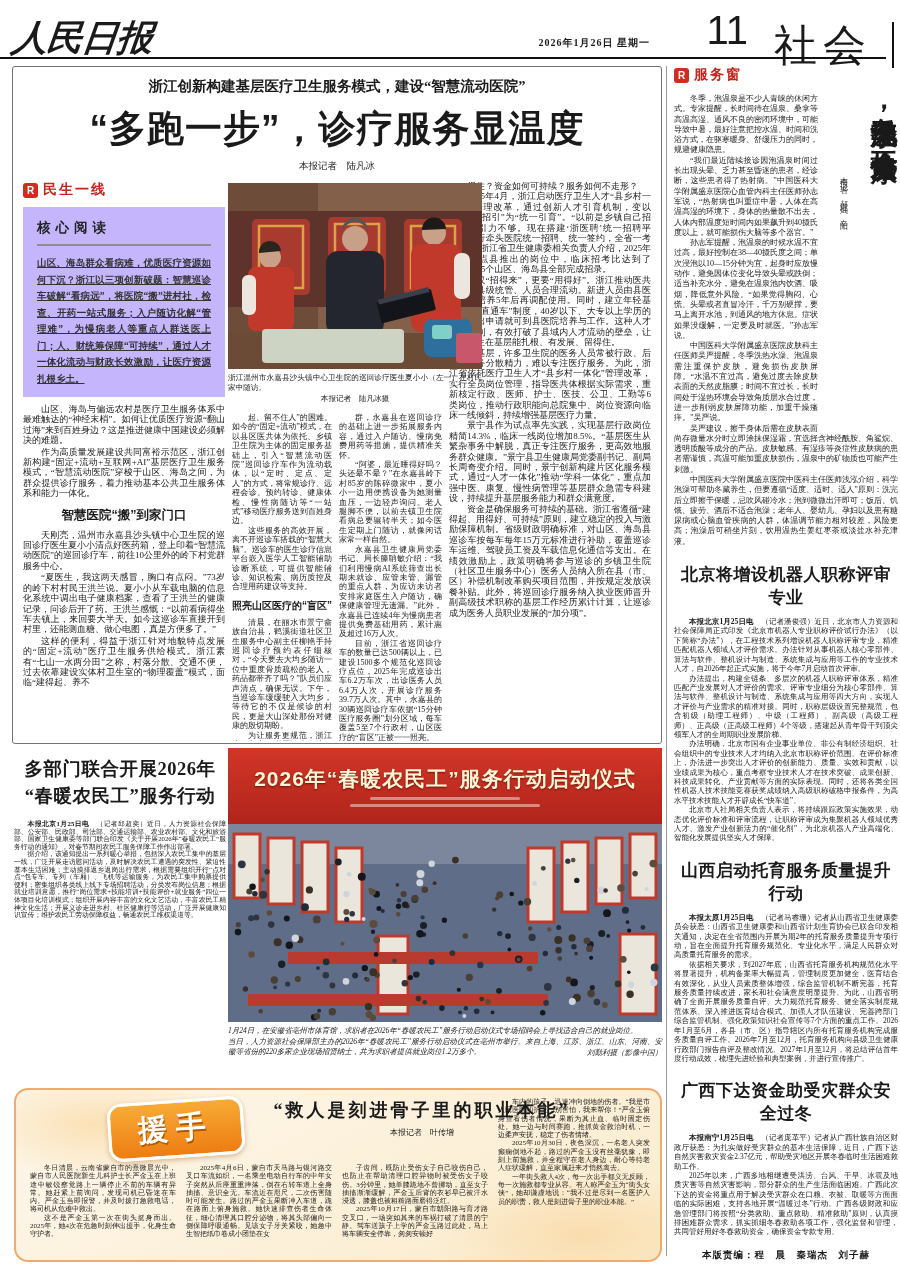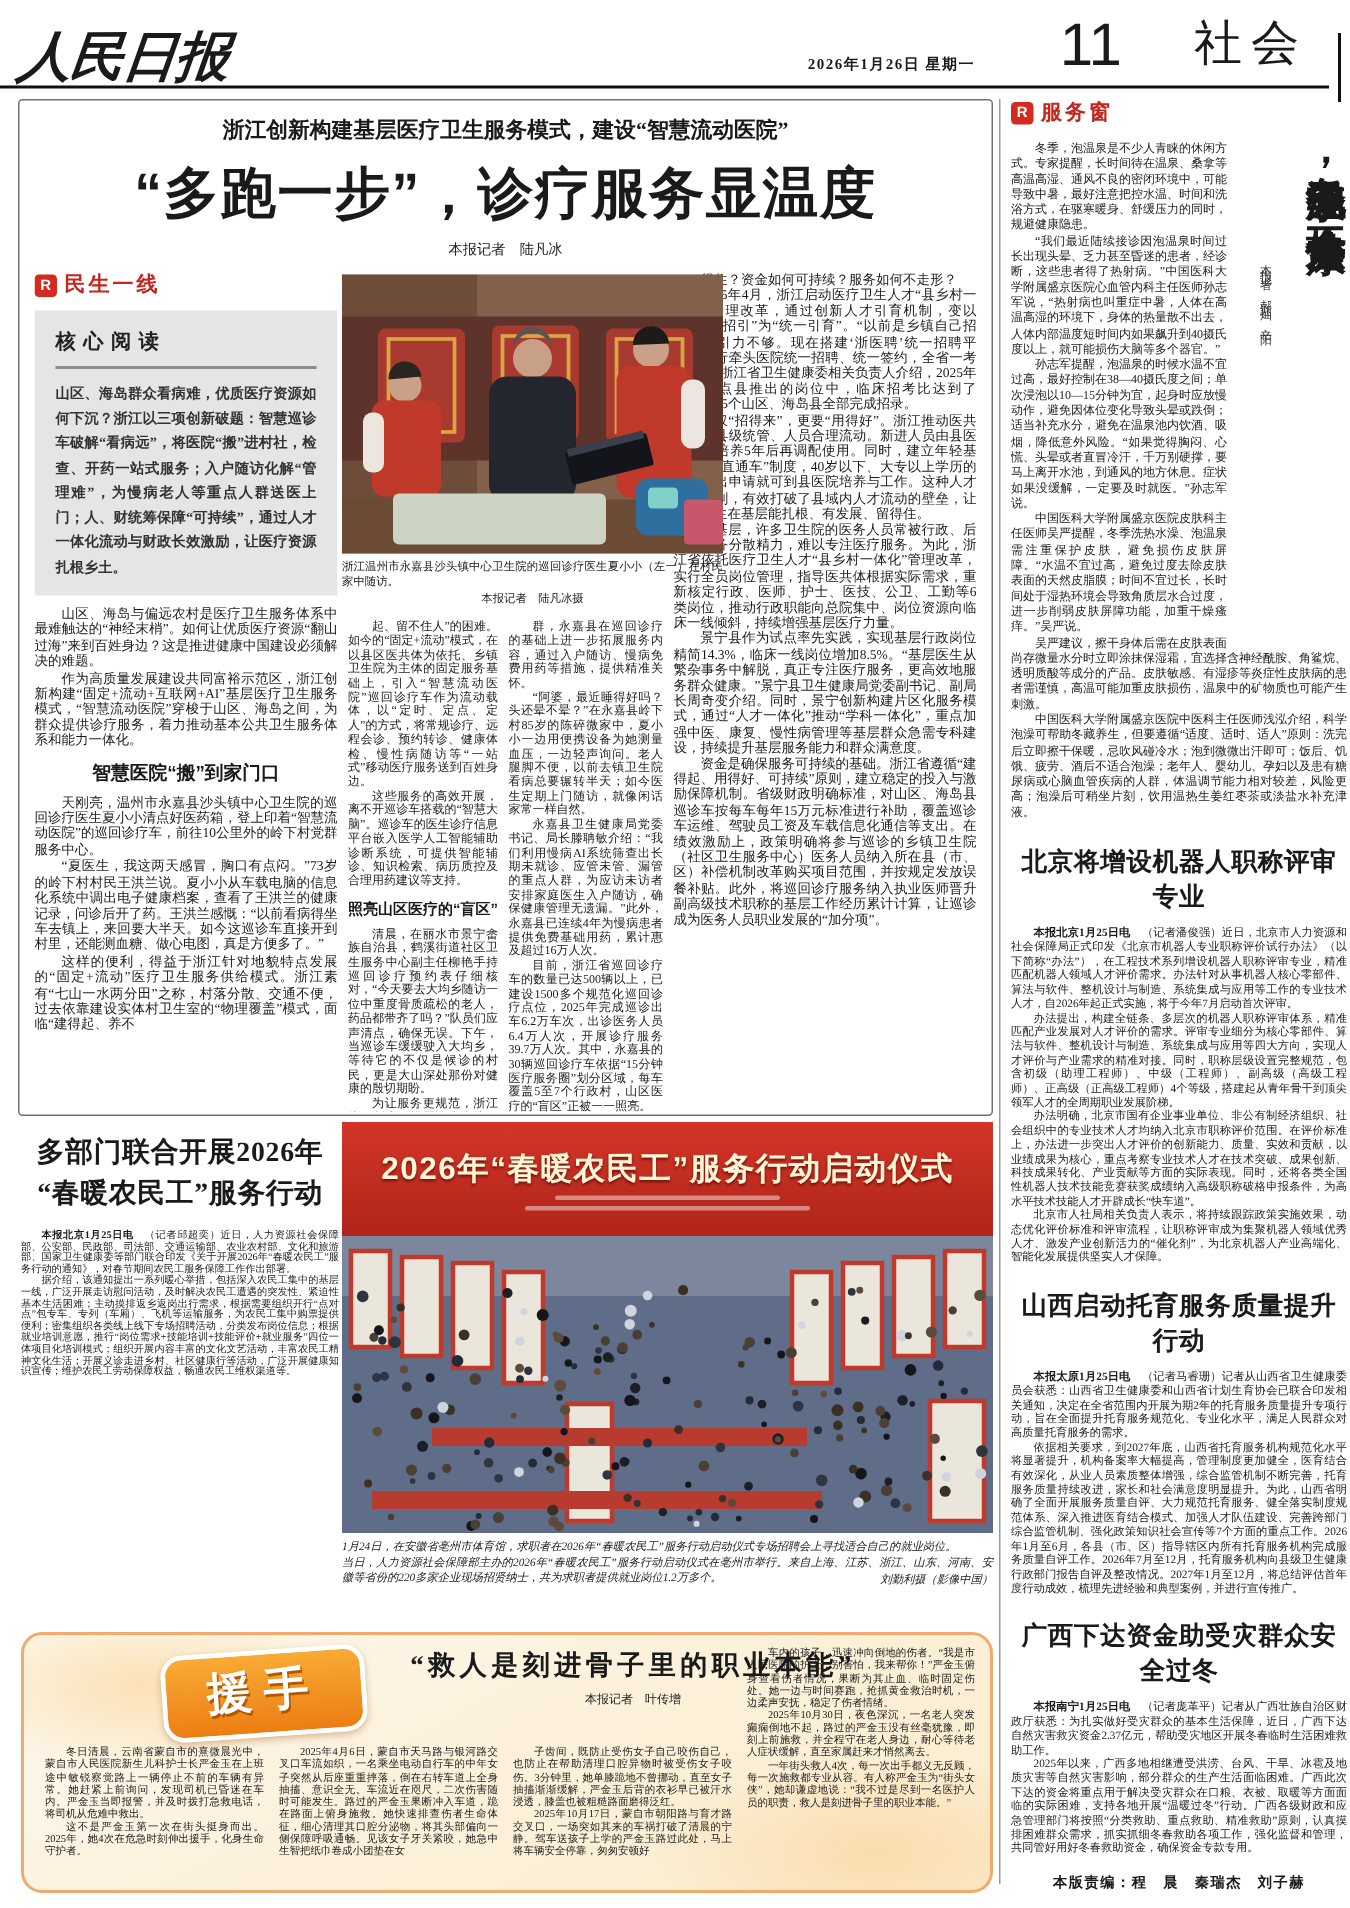--- a/index.html
+++ b/index.html
@@ -6,21 +6,21 @@
   body{width:900px;height:1272px;position:relative;background:#fff;color:#1a1a1a;
        font-family:"Liberation Serif","DejaVu Serif",serif;overflow:hidden;}
   p{margin:0;}
 
   
   #masthead{position:absolute;left:0;top:0;width:900px;height:60px;}
   #logo{position:absolute;left:12px;top:14px;font-size:36px;font-weight:bold;font-style:italic;
         letter-spacing:-1px;transform:skewX(-6deg);}
   #mh-date{position:absolute;right:250px;top:36px;font-size:10px;font-weight:bold;letter-spacing:1px;}
   #mh-page{position:absolute;right:152px;top:8px;font-size:40px;font-family:"Liberation Sans",sans-serif;font-weight:400;}
-  #mh-section{position:absolute;right:28px;top:7px;font-size:32px;letter-spacing:6px;text-align:right;}
+  #mh-section{position:absolute;right:28px;top:17px;font-size:43px;letter-spacing:6px;text-align:right;}
   #mh-rule{position:absolute;left:0;top:57px;width:886px;border-top:2.5px solid #111;}
   #mh-bracket{position:absolute;right:6px;top:22px;width:12px;height:46px;
               border-right:2.5px solid #111;}
 
   
   #lead{position:absolute;left:12px;top:66px;width:650px;height:678px;box-sizing:border-box;
         border:1px solid #737373;border-radius:3px;padding:6px 10px;}
   .lead-kicker{text-align:center;font-size:14.5px;font-weight:bold;margin-top:4px;}
   .lead-headline{text-align:center;font-size:37px;font-weight:900;letter-spacing:1px;
                  font-family:"Liberation Sans","DejaVu Sans",sans-serif;margin:8px 0 6px;}
@@ -30,24 +30,24 @@
   #lcol1{width:202px;}
   #lcol2{width:100px;padding-top:232px;}
   #lcol3{width:103px;padding-top:232px;}
   #lcol4{flex:1;}
   .badge-row{display:flex;align-items:center;gap:5px;height:18px;}
   .r-mark{width:15px;height:15px;background:#d42b20;color:#fff;border-radius:3px;font-size:10px;
           font-weight:bold;display:flex;align-items:center;justify-content:center;
           font-family:"Liberation Sans",sans-serif;}
   .badge-label{color:#c3261f;font-weight:bold;font-size:14px;letter-spacing:2px;
                font-family:"Liberation Sans","DejaVu Sans",sans-serif;}
-  #corebox{margin-top:8px;background:#e5e5e5;padding:12px 14px 10px;}
+  #corebox{margin-top:8px;background:#c4b5fd;padding:12px 14px 10px;}
   #corebox .cb-title{font-size:13.5px;font-weight:bold;letter-spacing:5px;color:#222;}
   #corebox .cb-rule{height:2px;background:#8d8d8d;margin:7px 0 9px;}
-  #corebox .cb-text{font-size:9.5px;font-weight:bold;line-height:16.5px;text-align:justify;color:#333;}
+  #corebox .cb-text{font-size:9.5px;font-weight:bold;line-height:16.5px;text-align:justify;color:#333;text-decoration:underline;}
   .bpara{font-size:9px;line-height:10.4px;text-align:justify;text-indent:2em;}
   .bpara-sm{font-size:8px;line-height:9.4px;text-align:justify;text-indent:2em;}
   .subhead{text-align:center;font-weight:bold;font-family:"Liberation Sans","DejaVu Sans",sans-serif;
            margin:8px 0 6px;}
   .sub-lg{font-size:12.5px;}
   .sub-sm{font-size:10px;margin:7px 0 5px;}
   #lcol1 .bpara{margin-top:1px;}
   #lead-photo{position:absolute;left:205px;top:2px;width:254px;height:186px;background:#7a5a44;overflow:hidden;}
   #lead-caption{position:absolute;left:205px;top:192px;width:254px;}
   #lead-caption .cap{font-size:7.6px;line-height:10px;text-align:justify;}

